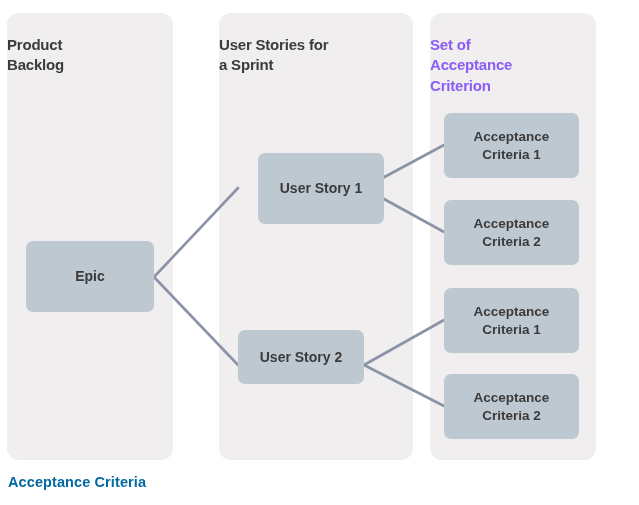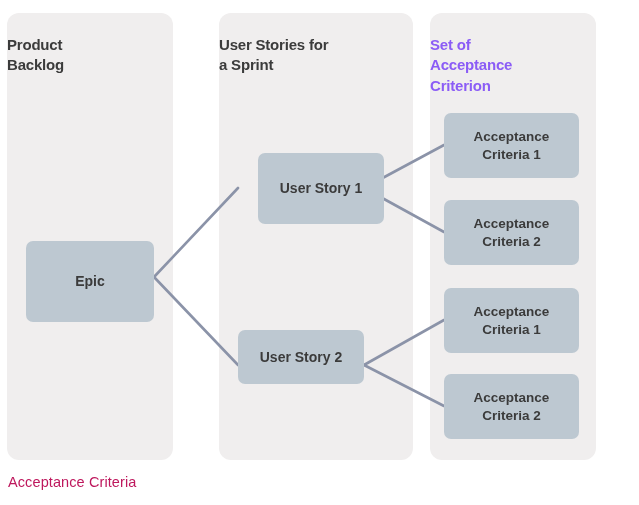--- a/index.html
+++ b/index.html
@@ -90,21 +90,21 @@
 
   <svg id="edges" viewBox="0 0 639 505">
       <line x1="154" y1="277" x2="238" y2="188" stroke="#8b93a8" stroke-width="2.6" stroke-linecap="round"></line>
       <line x1="154" y1="277" x2="238" y2="365" stroke="#8b93a8" stroke-width="2.6" stroke-linecap="round"></line>
       <line x1="364" y1="188" x2="444" y2="145" stroke="#8b93a8" stroke-width="2.6" stroke-linecap="round"></line>
       <line x1="364" y1="188" x2="444" y2="232" stroke="#8b93a8" stroke-width="2.6" stroke-linecap="round"></line>
       <line x1="364" y1="365" x2="444" y2="320" stroke="#8b93a8" stroke-width="2.6" stroke-linecap="round"></line>
       <line x1="364" y1="365" x2="444" y2="406" stroke="#8b93a8" stroke-width="2.6" stroke-linecap="round"></line>
     </svg>
 
-  <div class="node node-epic" id="node-0" style="left: 26px; top: 241px; width: 128px; height: 81px; background: rgb(189, 200, 209);">
+  <div class="node node-epic" id="node-0" style="left: 26px; top: 241px; width: 128px; height: 71px; background: rgb(189, 200, 209);">
     <span>Epic</span>
   </div>
   <div class="node node-story" id="node-1" style="left: 238px; top: 153px; width: 126px; height: 71px; background: rgb(189, 200, 209); margin-left: 20px;">
     <span>User Story 1</span>
   </div>
   <div class="node node-story" id="node-2" style="left: 238px; top: 330px; width: 126px; height: 54px; background: rgb(189, 200, 209);">
     <span>User Story 2</span>
   </div>
   <div class="node node-ac" id="node-3" style="left: 444px; top: 113px; width: 135px; height: 65px; background: rgb(189, 200, 209);">
     <span>Acceptance
@@ -116,15 +116,15 @@
   </div>
   <div class="node node-ac" id="node-5" style="left: 444px; top: 288px; width: 135px; height: 65px; background: rgb(189, 200, 209);">
     <span>Acceptance
 Criteria 1</span>
   </div>
   <div class="node node-ac" id="node-6" style="left: 444px; top: 374px; width: 135px; height: 65px; background: rgb(189, 200, 209);">
     <span>Acceptance
 Criteria 2</span>
   </div>
 
-  <div class="caption" style="color: #be185d;">Acceptance Criteria</div>
+  <div class="caption" style="color: #0369a1; font-weight: bold;">Acceptance Criteria</div>
 
 </div>
 
 </body></html>

